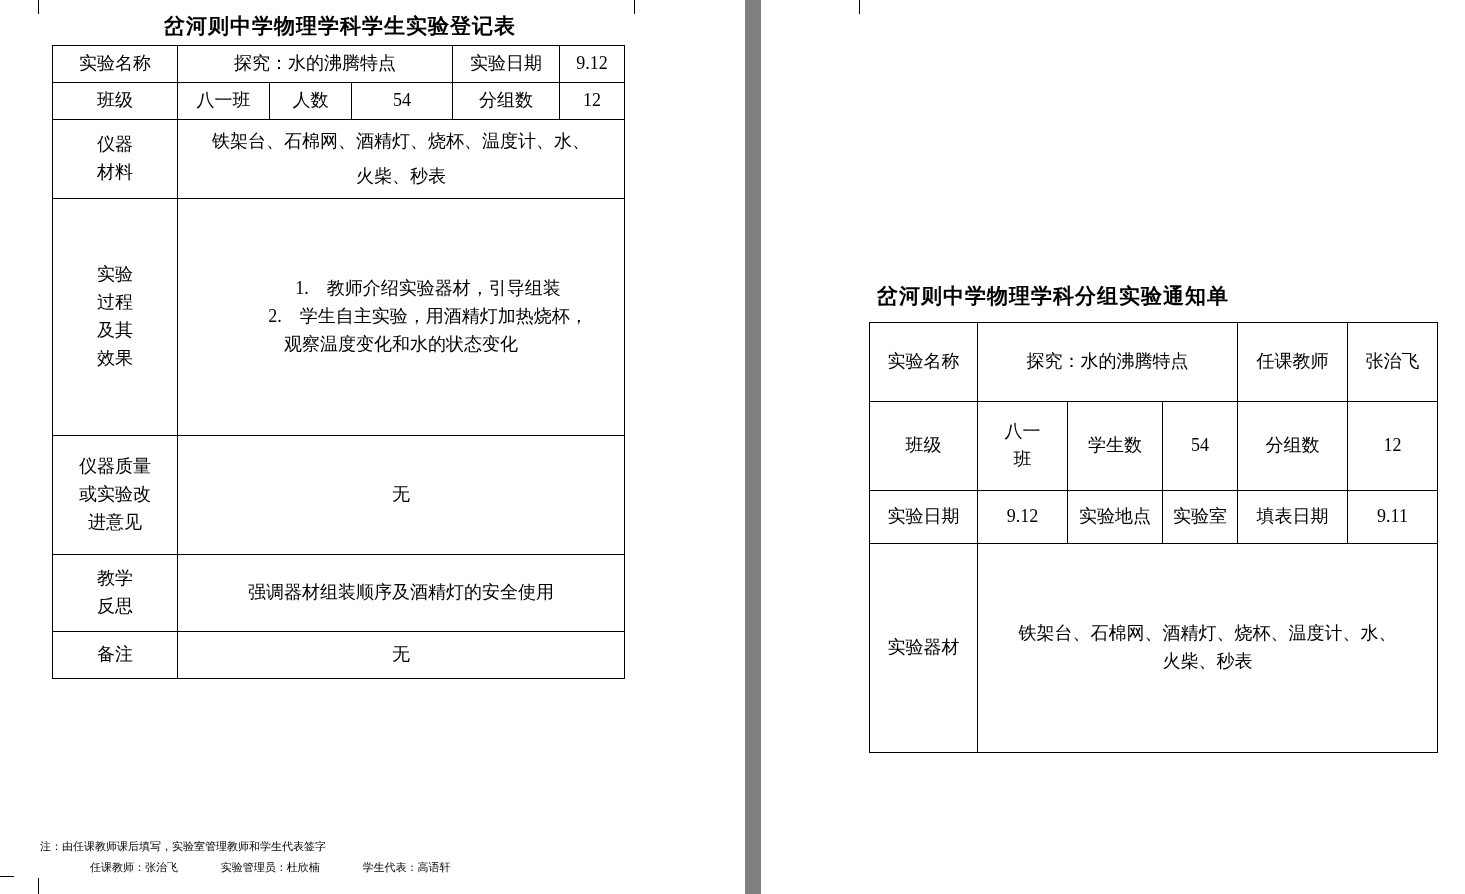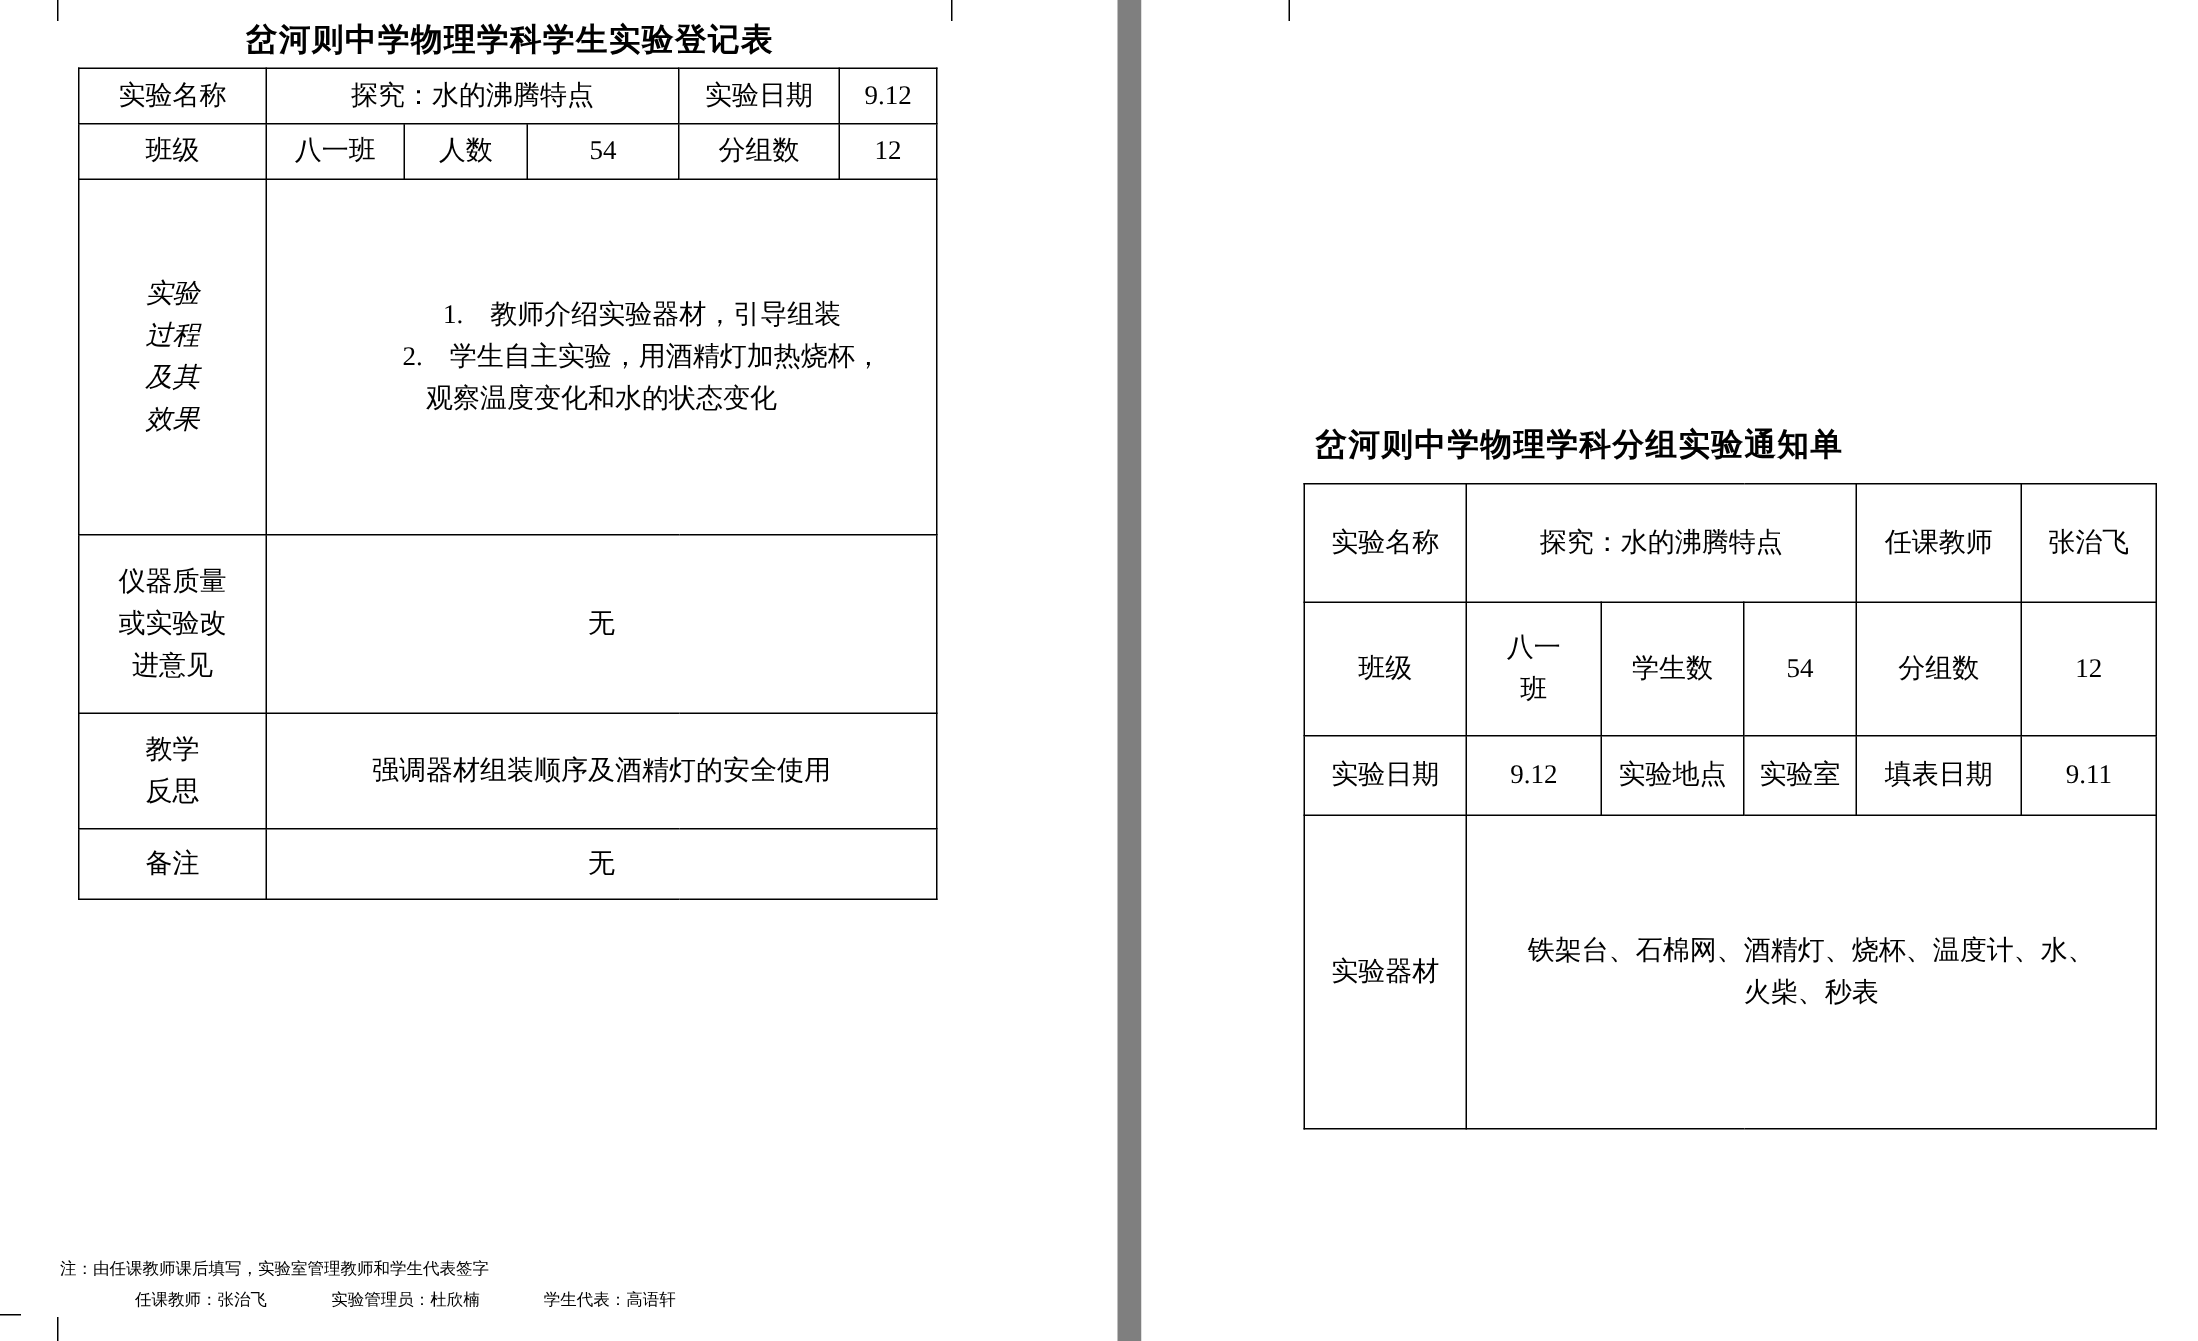--- a/index.html
+++ b/index.html
@@ -149,21 +149,31 @@
       </tr>
       <tr>
         <td>班级</td>
         <td>八一班</td>
         <td>人数</td>
         <td>54</td>
         <td>分组数</td>
         <td>12</td>
       </tr>
       <tr>
-        <td class="stack-label" style="height:228px;font-style:italic;">
+        <td class="stack-label" style="height:70px;">
+          <div>仪器</div>
+          <div>材料</div>
+        </td>
+        <td colspan="5" class="left-text" style="height:70px; line-height:1.95;">
+          <div>铁架台、石棉网、酒精灯、烧杯、温度计、水、</div>
+          <div>火柴、秒表</div>
+        </td>
+      </tr>
+      <tr>
+        <td class="stack-label" style="height:228px;">
           <div>实验</div>
           <div>过程</div>
           <div>及其</div>
           <div>效果</div>
         </td>
         <td colspan="5" class="proc-cell" style="height:228px;">
           <div class="proc-line-indent">1.　教师介绍实验器材，引导组装</div>
           <div class="proc-line-indent">2.　学生自主实验，用酒精灯加热烧杯，</div>
           <div class="proc-line">观察温度变化和水的状态变化</div>
         </td>

